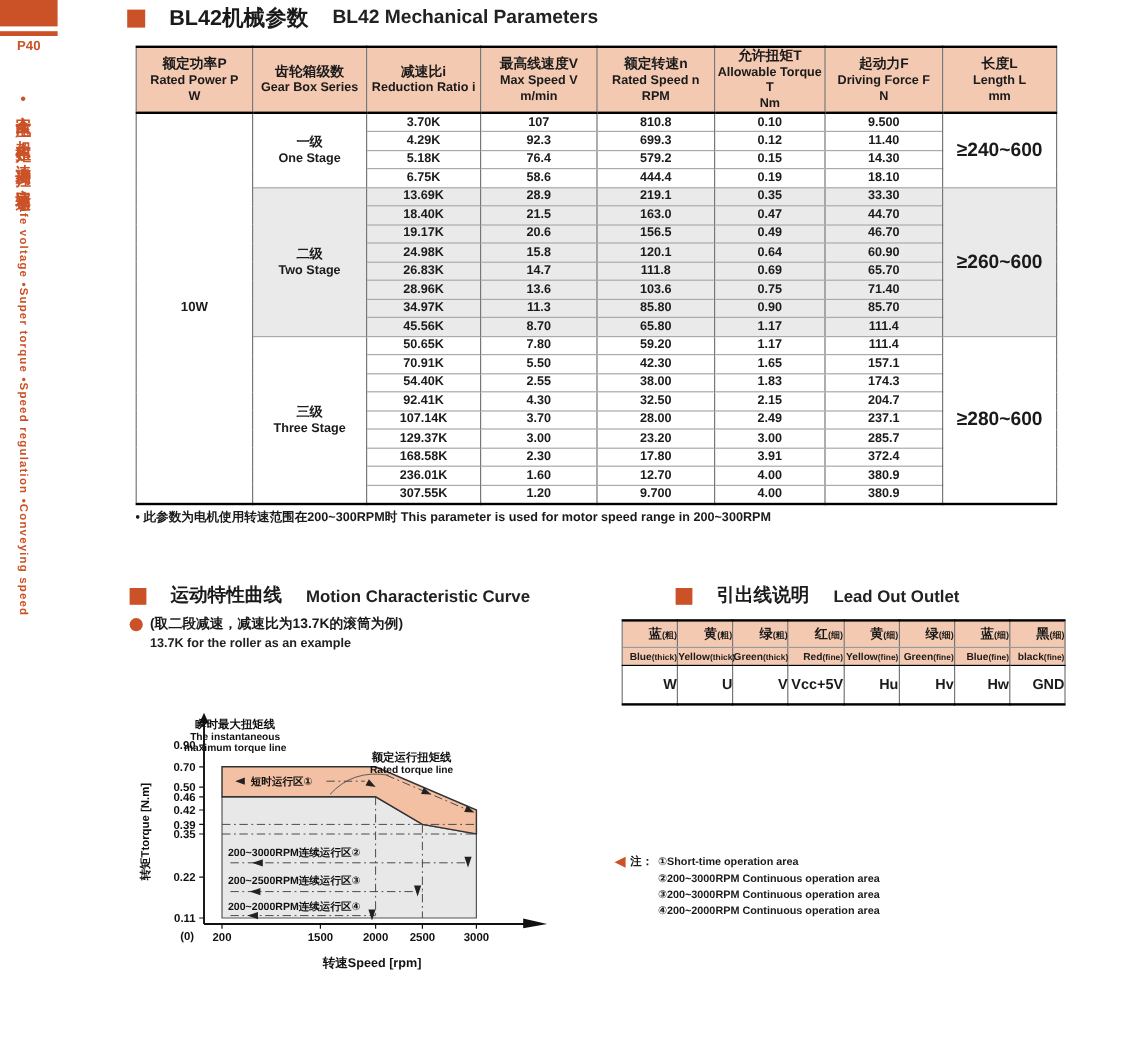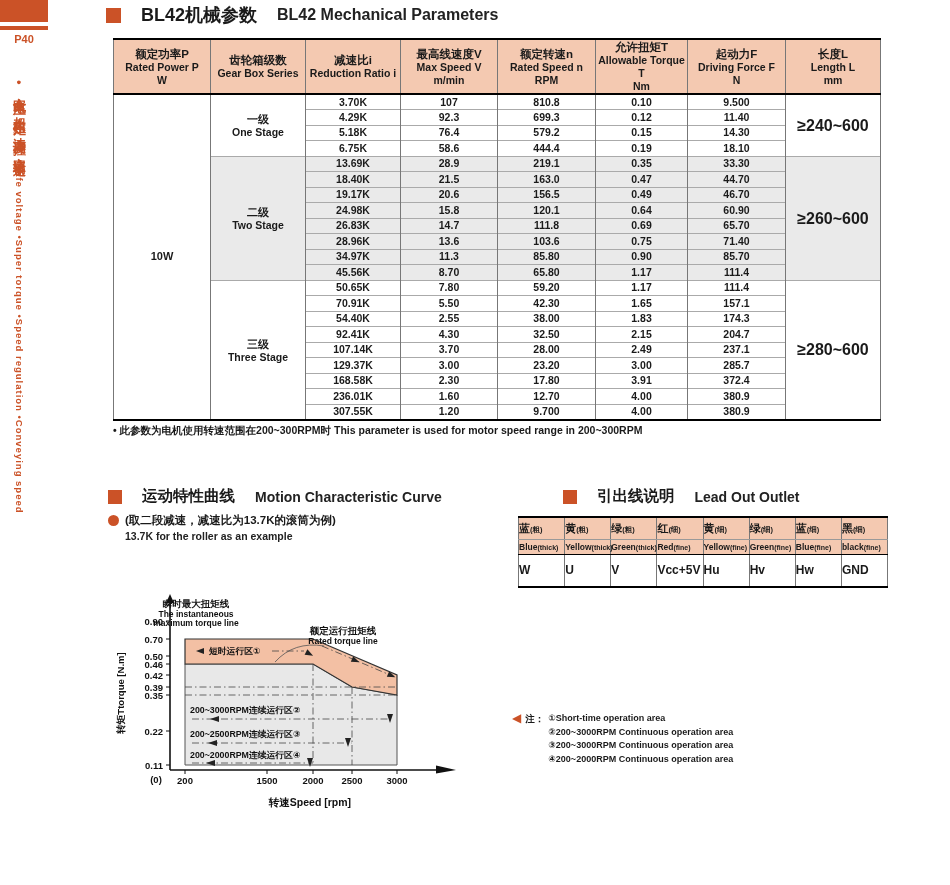--- a/index.html
+++ b/index.html
@@ -60,21 +60,21 @@
 
   
   #bullet-block{left:108px;top:513px;display:flex;gap:6px;width:300px;}
   #bullet-block .dot{width:11px;height:11px;border-radius:50%;
     background:var(--accent);margin-top:2px;flex:0 0 auto;}
   .b-cn{font-size:11.5px;font-weight:bold;line-height:15px;}
   .b-en{font-size:10.5px;font-weight:bold;line-height:16px;color:#222;}
 
   
   #leadout-table{left:518px;top:516px;width:370px;border-collapse:collapse;
-    table-layout:fixed;text-align:left;border-top:2.5px solid #000;
+    table-layout:fixed;text-align:right;border-top:2.5px solid #000;
     border-bottom:2.5px solid #000;}
   #leadout-table td{border-left:1px solid #777;border-right:1px solid #777;}
   #leadout-table .lo-cn td{background:var(--header-bg);height:22px;font-size:11px;
     font-weight:bold;border-bottom:1px solid #999;vertical-align:middle;}
   #leadout-table .lo-cn .losub{font-size:7.5px;}
   #leadout-table .lo-en td{background:var(--header-bg);height:15px;font-size:8.5px;
     font-weight:bold;border-bottom:1.5px solid #000;vertical-align:middle;}
   #leadout-table .lo-en .losub{font-size:7px;}
   #leadout-table .lo-val td{height:33px;font-size:12px;font-weight:bold;
     vertical-align:middle;}

